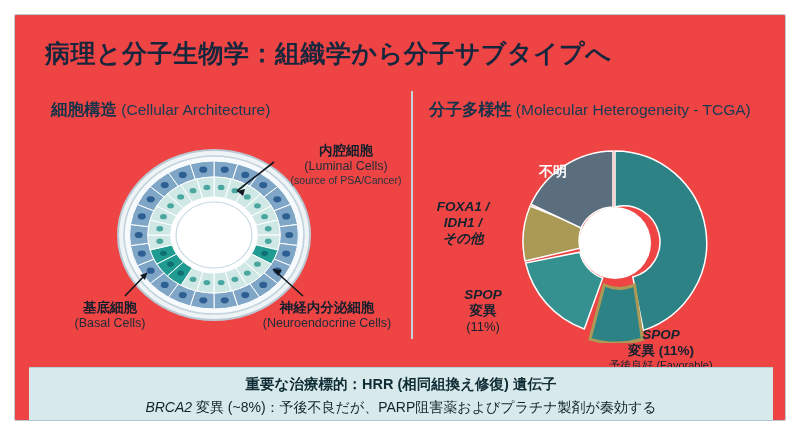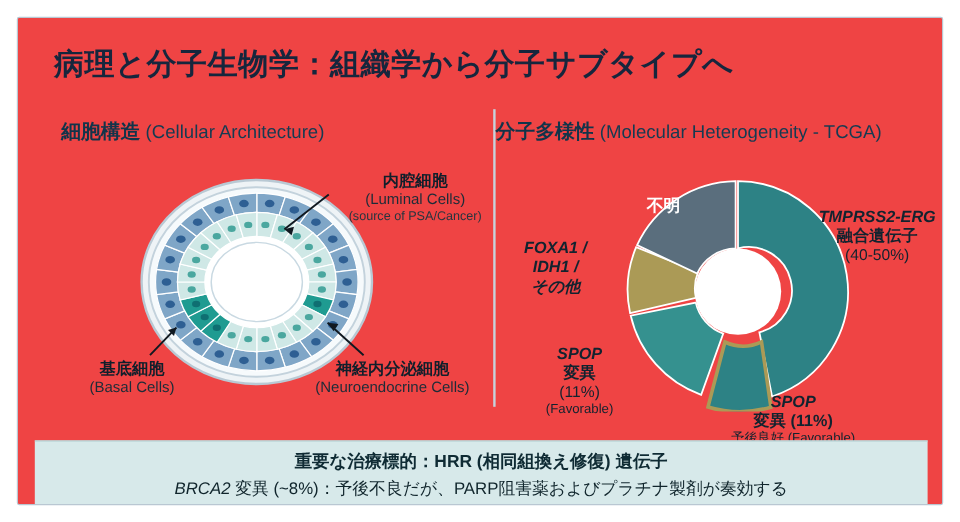--- a/index.html
+++ b/index.html
@@ -13,21 +13,21 @@
   .title{position:absolute;left:30px;top:22px;width:720px;
          font-size:25px;font-weight:bold;color:#16263d;letter-spacing:.5px;
          white-space:nowrap;}
 
   .divider-v{position:absolute;left:396px;top:76px;width:1.5px;height:248px;
              background:#c6d2dc;}
 
   .sec-head{position:absolute;font-size:15.5px;color:#143b52;white-space:nowrap;}
   .sec-head b{font-weight:bold;font-size:16.5px;color:#12344a;}
   .sec-left{left:36px;top:84px;}
-  .sec-right{left:398px;top:84px;}
+  .sec-right{left:414px;top:84px;}
 
   
   .gland-wrap{position:absolute;left:86px;top:132px;width:226px;height:176px;}
   .gland{position:absolute;left:0;top:0;}
 
   .lbl{position:absolute;color:#12232f;text-align:center;line-height:1.18;}
   .lbl .jp{font-weight:bold;font-size:13.5px;display:block;color:#101f2b;}
   .lbl .en{font-size:12.5px;display:block;color:#1d2c38;}
   .lbl .sub{font-size:10.5px;display:block;color:#27353f;}
 
@@ -239,36 +239,30 @@
       <path d="M 10.1 118.0 A 92 92 0 0 1 15.1 63.0 L 66.8 83.6 A 36 36 0 0 0 64.9 105.2 Z" fill="#ab9a56" stroke="#ffffff" stroke-width="1.5"></path>
 
       <path d="M 15.9 61.3 A 92 92 0 0 1 98.0 8.0 L 98.0 64.0 A 36 36 0 0 0 66.0 84.9 Z" fill="#5a6e7d" stroke="#ffffff" stroke-width="1.5"></path>
 
       <circle cx="100" cy="100" r="36" fill="#ffffff"></circle>
     </svg>
   </div>
 
   <div class="lbl-unknown">不明</div>
 
-  <div class="donut-lbl lbl-tmprss">
-    <span class="it">TMPRSS2-ERG</span>
-    <span class="jp">融合遺伝子</span>
-    <span class="pct">(40-50%)</span>
-  </div>
 
   <div class="donut-lbl lbl-foxa1">
     <span>FOXA1 /</span>
     <span>IDH1 /</span>
     <span>その他</span>
   </div>
 
   <div class="donut-lbl lbl-spopL">
     <span class="jp"><i class="it">SPOP</i> <span>変異</span></span>
     <span class="pct">(11%)</span>
-    <span class="small">(Favorable)</span>
   </div>
 
   <div class="donut-lbl lbl-spopB">
     <span class="jp"><i class="it">SPOP</i> <span>変異 (11%)</span></span>
     <span class="small">予後良好 (Favorable)</span>
   </div>
 
   <div class="banner">
     <div class="l1">重要な治療標的：HRR (相同組換え修復) 遺伝子</div>
     <div class="l2"><i>BRCA2</i><span> 変異 (~8%)：予後不良だが、PARP阻害薬およびプラチナ製剤が奏効する</span></div>

